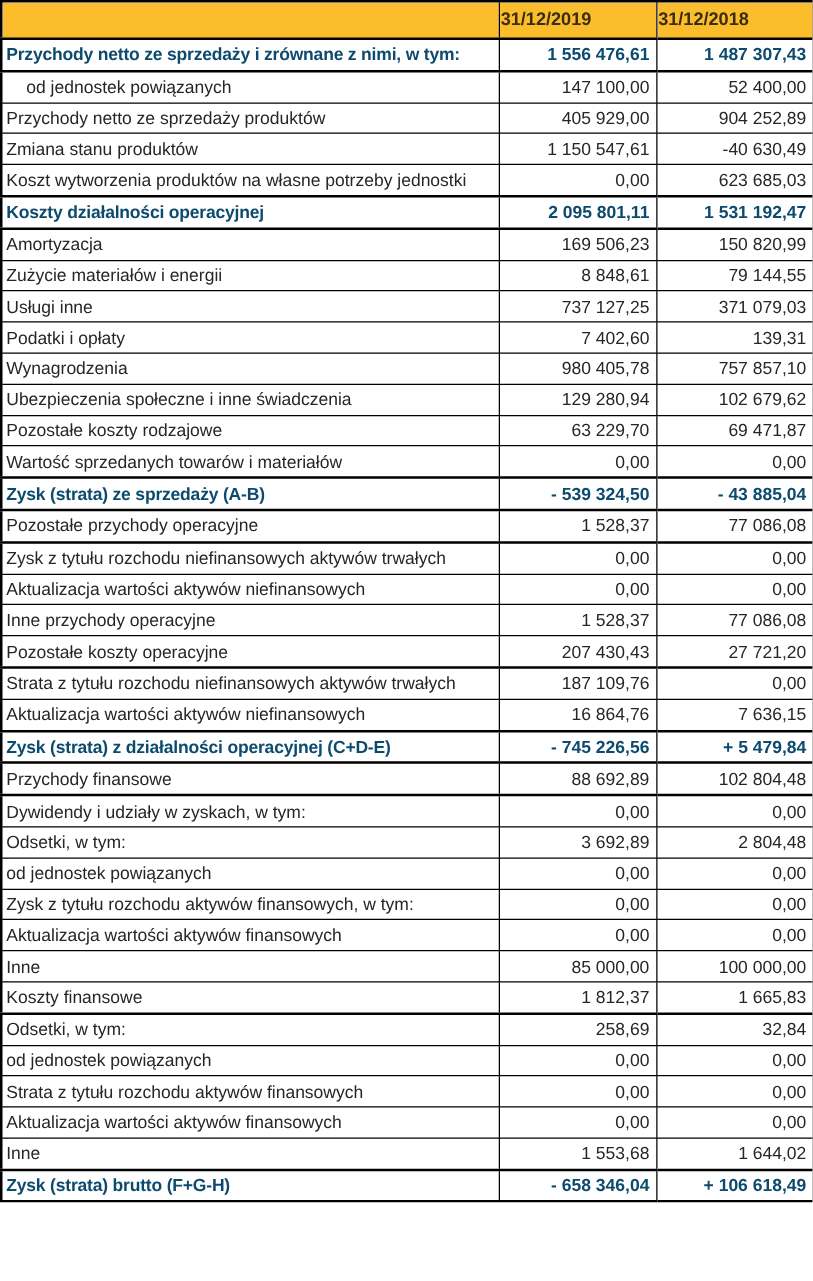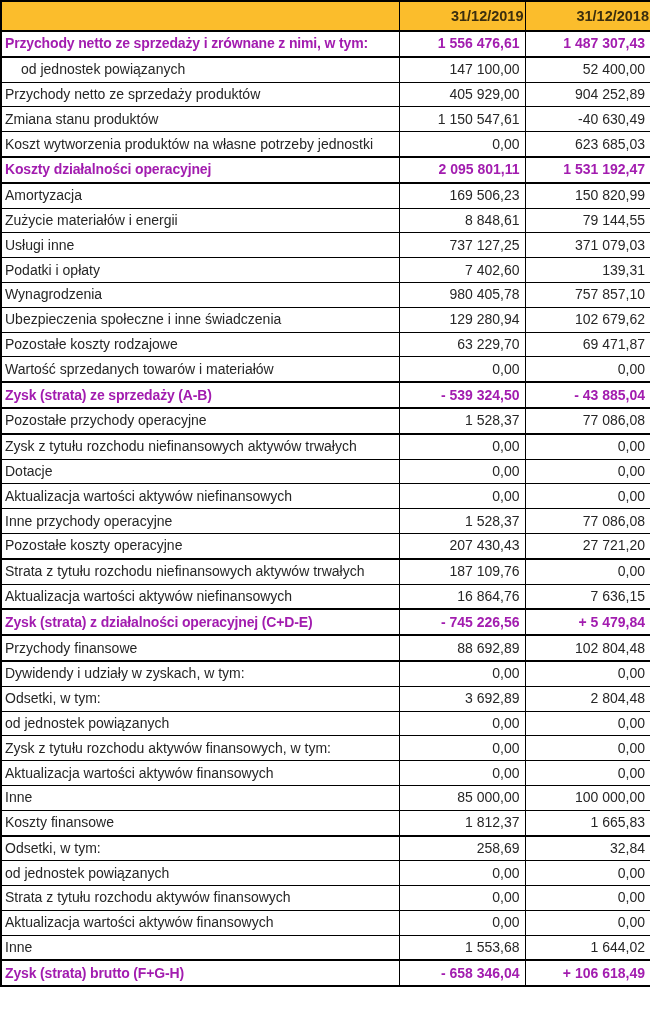--- a/index.html
+++ b/index.html
@@ -28,33 +28,33 @@
     overflow: hidden;
     white-space: nowrap;
     vertical-align: middle;
   }
   thead th {
     background: var(--header-bg);
     color: var(--header-text);
     height: 26px;
     font-size: 14.5px;
     font-weight: bold;
-    text-align: right;
+    text-align: left;
     border-bottom: 2px solid var(--border);
   }
   tbody td {
     height: 21.8px;
     line-height: 21px;
     font-size: 14px;
     color: var(--text);
   }
   td.label { text-align: left; padding: 0 2px 0 3px; }
   td.label.indent { padding-left: 19px; }
   td.val { text-align: right; padding-right: 5px; }
-  tr.bold td { font-weight: bold; color: #a21caf; }
+  tr.bold td { font-weight: bold; color: #0c4a6e; }
   tr.bold td.label { letter-spacing: -0.15px; }
   tr.rule-medium td   { border-bottom-width: 2px; }
   tr.ruletop-medium td{ border-top-width: 2px; }
 </style>
 </head>
 <body>
 
 <table class="fin">
   <colgroup>
     <col class="c-label">
@@ -148,25 +148,20 @@
         <td class="label">Pozostałe przychody operacyjne</td>
         <td class="val">1 528,37</td>
         <td class="val">77 086,08</td>
       </tr>
       <tr>
         <td class="label">Zysk z tytułu rozchodu niefinansowych aktywów trwałych</td>
         <td class="val">0,00</td>
         <td class="val">0,00</td>
       </tr>
       <tr>
-        <td class="label">Dotacje</td>
-        <td class="val">0,00</td>
-        <td class="val">0,00</td>
-      </tr>
-      <tr>
         <td class="label">Aktualizacja wartości aktywów niefinansowych</td>
         <td class="val">0,00</td>
         <td class="val">0,00</td>
       </tr>
       <tr>
         <td class="label">Inne przychody operacyjne</td>
         <td class="val">1 528,37</td>
         <td class="val">77 086,08</td>
       </tr>
       <tr class="rule-medium">

